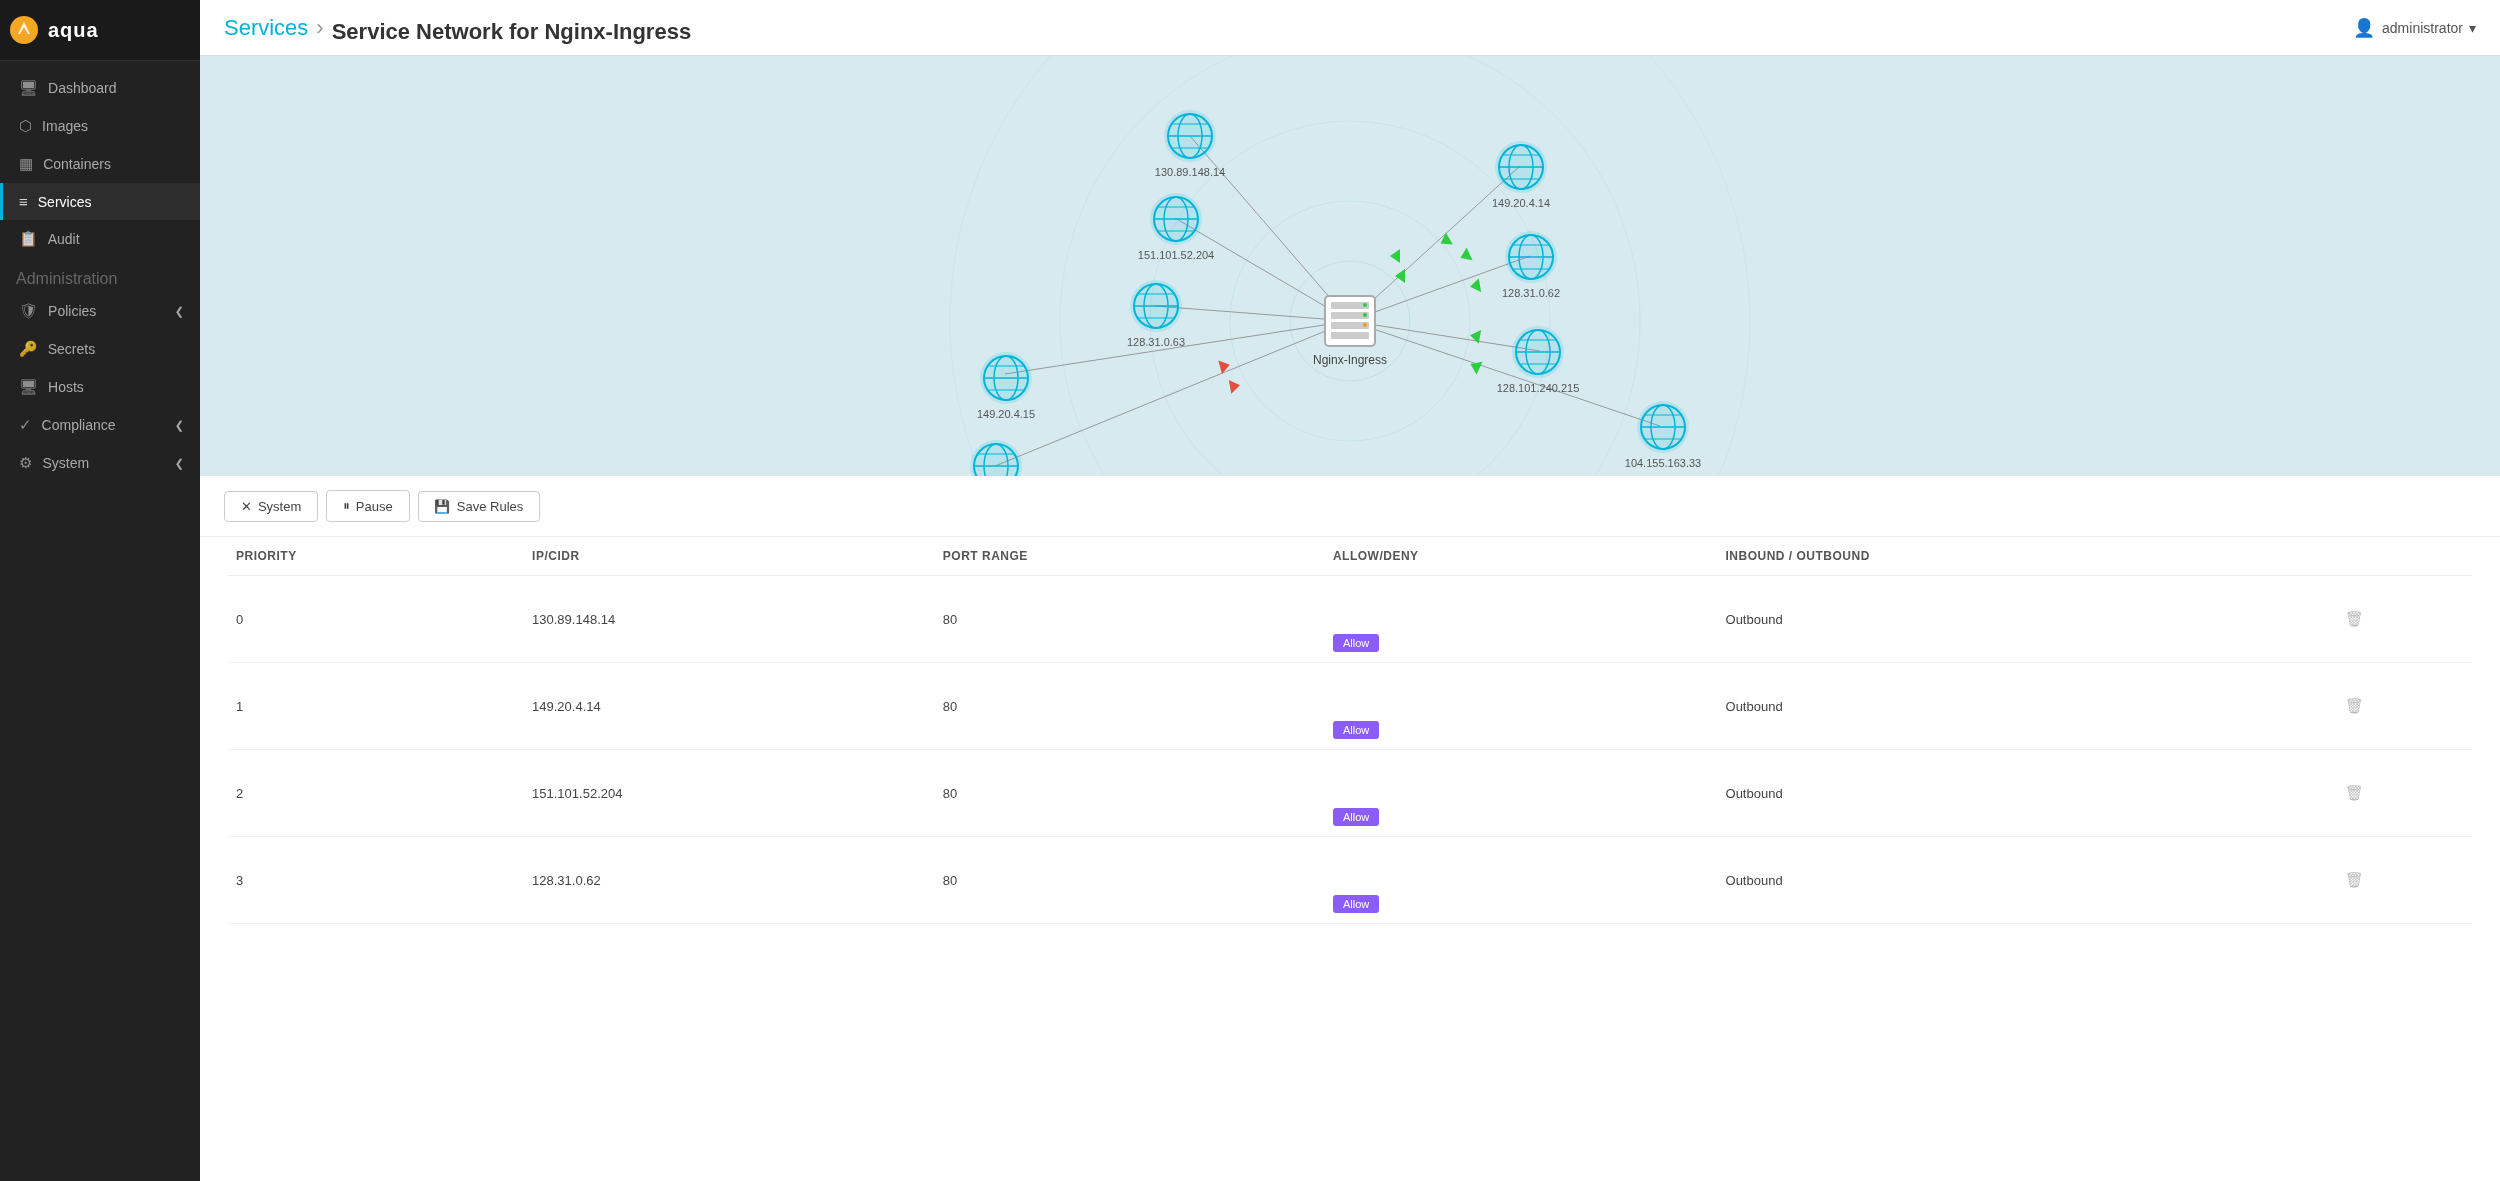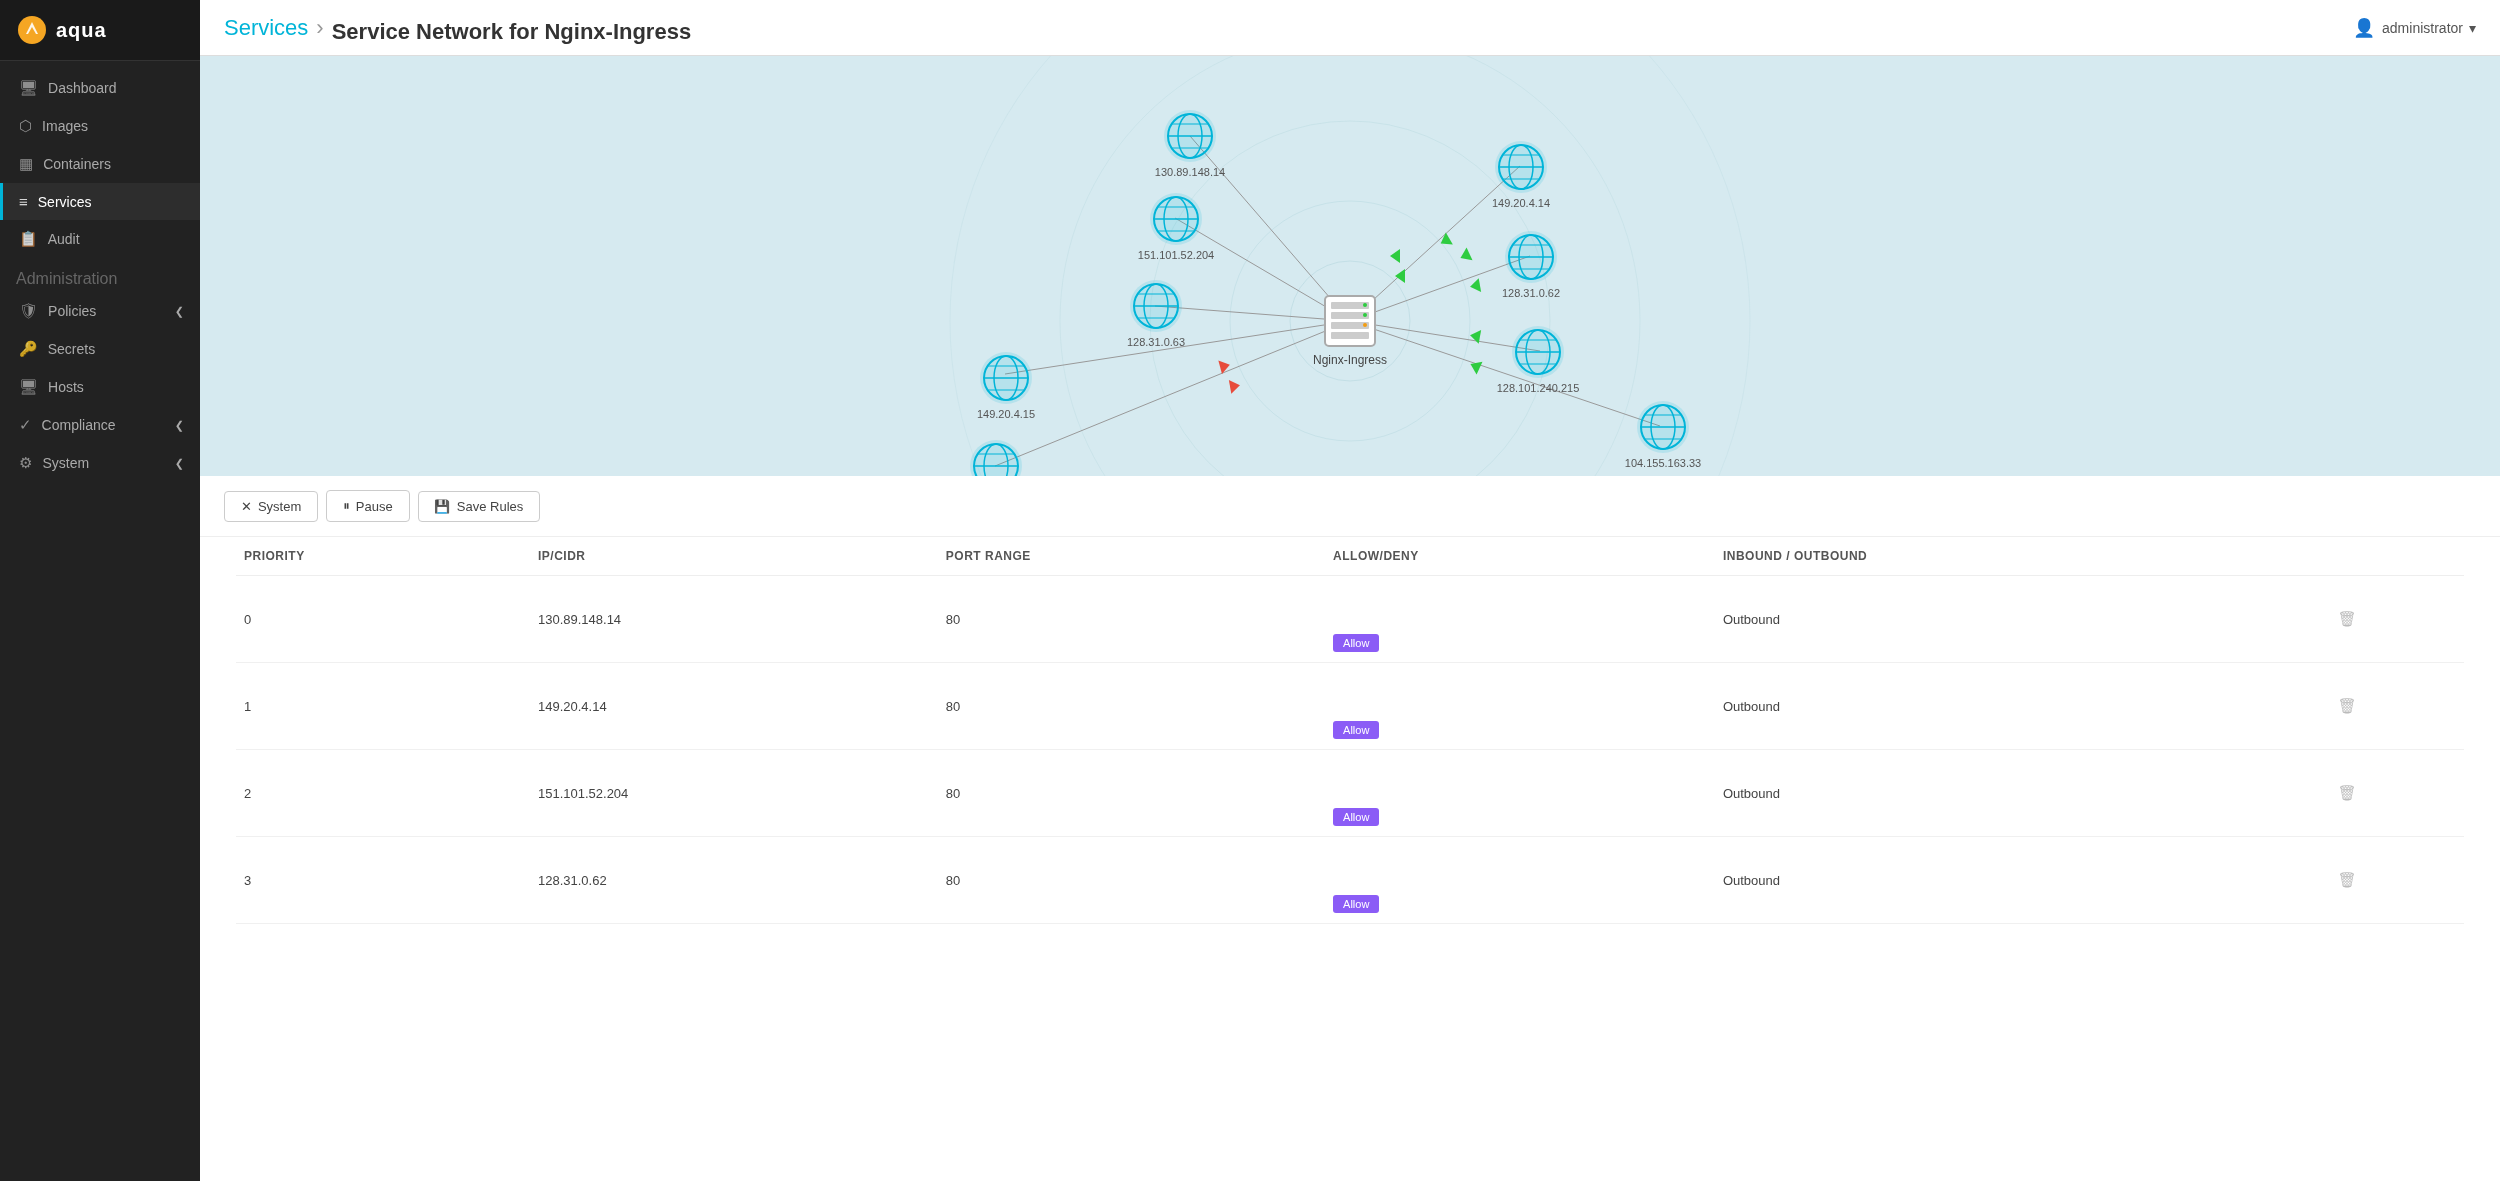--- a/index.html
+++ b/index.html
@@ -11,21 +11,21 @@
       min-width: 200px;
       background: #222;
       display: flex;
       flex-direction: column;
       height: 100vh;
       overflow-y: auto;
     }
     .sidebar-logo {
       display: flex;
       align-items: center;
-      padding: 14px 16px;
+      padding: 14px 8px;
       background: #1a1a1a;
       border-bottom: 1px solid #333;
     }
     .logo-icon {
       width: 32px;
       height: 32px;
       margin-right: 8px;
     }
     .logo-text {
       color: #fff;
@@ -134,21 +134,21 @@
       padding: 7px 16px;
       border-radius: 4px;
       font-size: 13px;
       cursor: pointer;
       border: 1px solid #ccc;
       background: #fff;
       color: #444;
     }
 
     
-    .table-container { padding: 0 36px; }
+    .table-container { padding: 0 28px; }
     table { width: 100%; border-collapse: collapse; }
     thead th {
       text-align: left;
       padding: 12px 8px;
       font-size: 12px;
       font-weight: 600;
       color: #555;
       letter-spacing: 0.5px;
       border-bottom: 1px solid #eee;
     }

